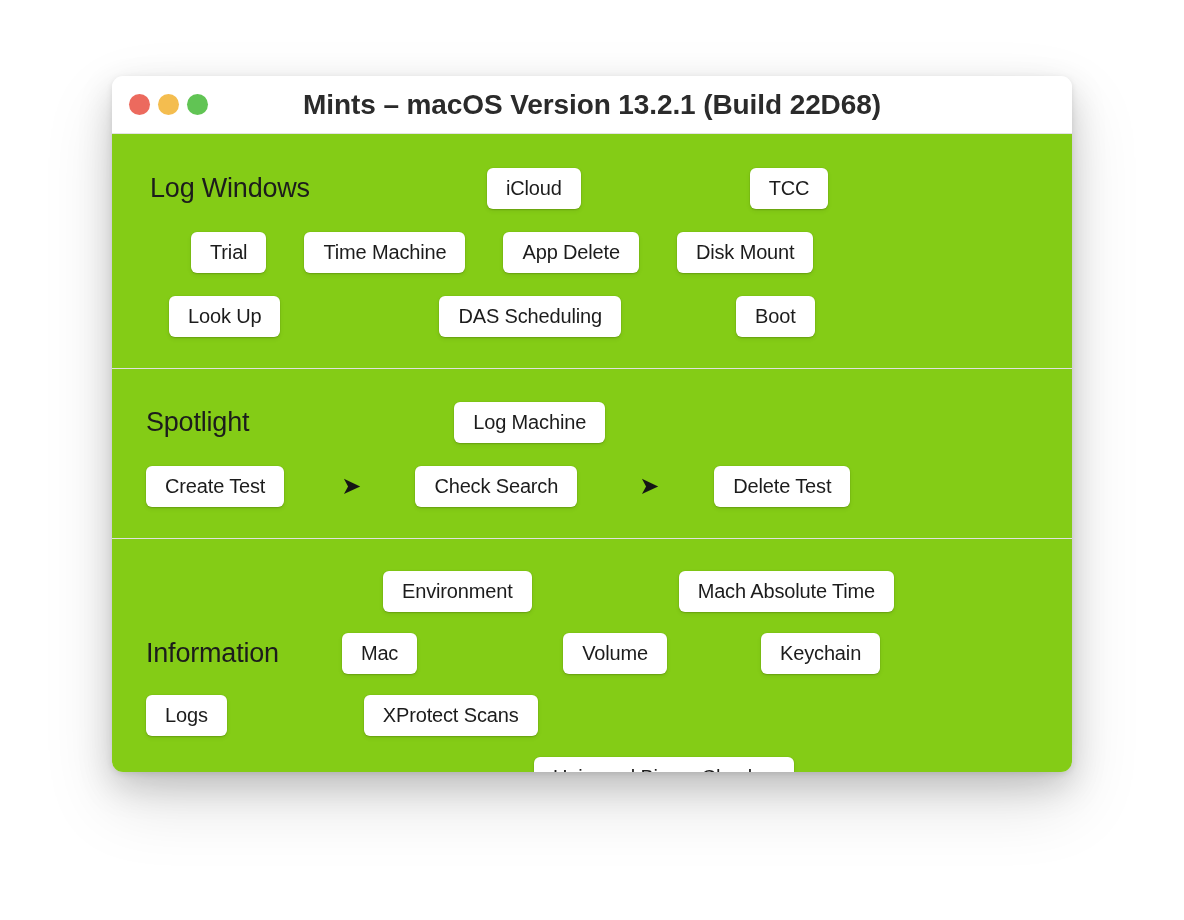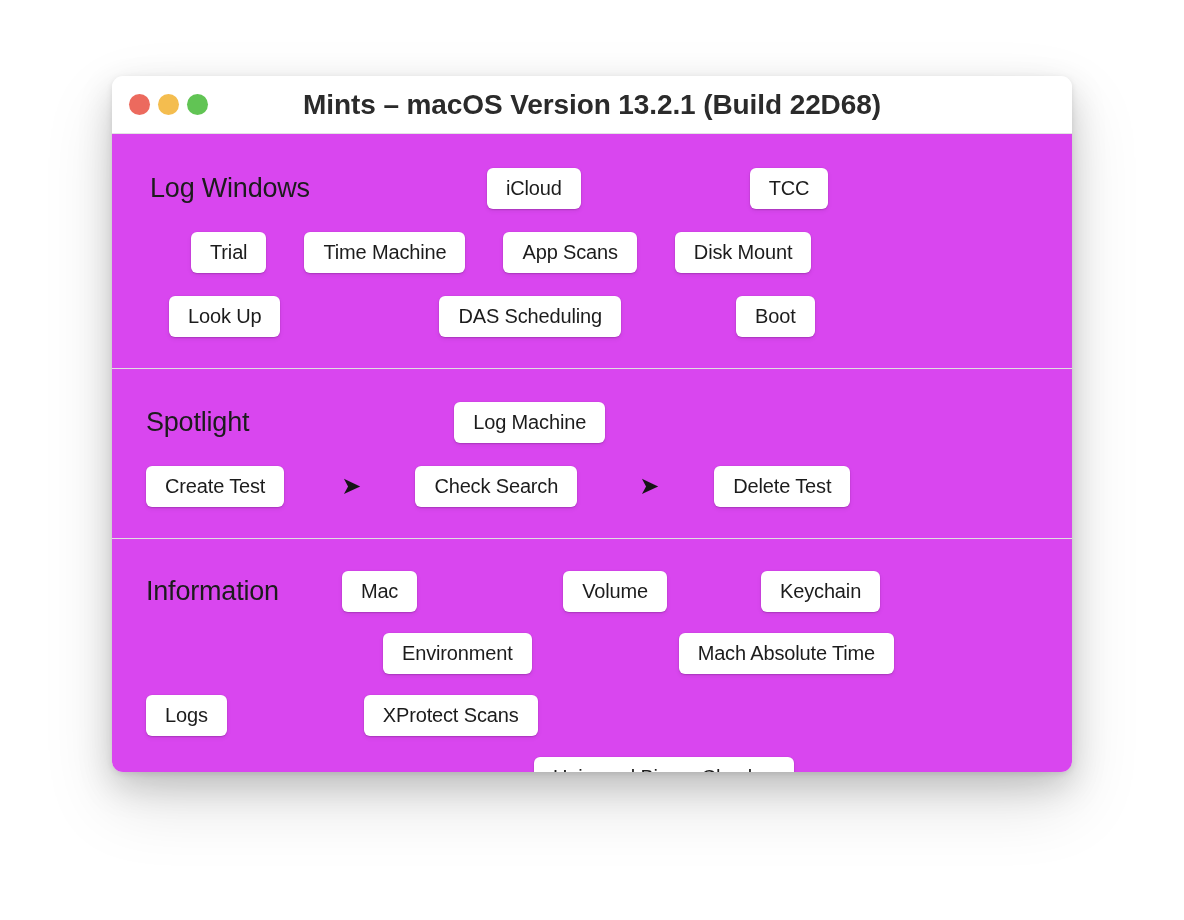--- a/index.html
+++ b/index.html
@@ -73,21 +73,21 @@
     font-size: 28px;
     font-weight: bold;
     color: #2b2b2b;
     letter-spacing: -0.1px;
     white-space: nowrap;
   }
 
   
   .window-body {
     flex: 1 1 auto;
-    background: #d946ef;
+    background: #84cc16;
     display: flex;
     flex-direction: column;
   }
 
   .section {
     padding: 0 38px;
     position: relative;
   }
   .section + .section {
     border-top: 1px solid #e0e0e0;
@@ -195,21 +195,21 @@
 
         <div class="row lw-r1">
           <div class="section-title">Log Windows</div>
           <button class="btn b-icloud">iCloud</button>
           <button class="btn b-tcc">TCC</button>
         </div>
 
         <div class="row lw-r2">
           <button class="btn">Trial</button>
           <button class="btn">Time Machine</button>
-          <button class="btn">App Scans</button>
+          <button class="btn">App Delete</button>
           <button class="btn">Disk Mount</button>
         </div>
 
         <div class="row lw-r3">
           <button class="btn b-lookup">Look Up</button>
           <button class="btn b-das">DAS Scheduling</button>
           <button class="btn b-boot">Boot</button>
         </div>
 
       </div>
@@ -226,32 +226,32 @@
           <span class="arrow arrow-1">➤</span>
           <button class="btn b-check">Check Search</button>
           <span class="arrow arrow-2">➤</span>
           <button class="btn b-delete">Delete Test</button>
         </div>
 
       </div>
 
       <div class="section section-info">
 
+        <div class="row tight in-r2">
+          <button class="btn b-env">Environment</button>
+          <button class="btn b-mach">Mach Absolute Time</button>
+        </div>
+
         <div class="row tight in-r1">
           <div class="section-title">Information</div>
           <button class="btn b-mac">Mac</button>
           <button class="btn b-volume">Volume</button>
           <button class="btn b-keychain">Keychain</button>
         </div>
 
-        <div class="row tight in-r2">
-          <button class="btn b-env">Environment</button>
-          <button class="btn b-mach">Mach Absolute Time</button>
-        </div>
-
         <div class="row tight in-r3">
           <button class="btn b-logs">Logs</button>
           <button class="btn b-xprotect">XProtect Scans</button>
         </div>
 
         <div class="row tight in-r4">
           <button class="btn b-ubc">Universal Binary Checker</button>
         </div>
 
       </div>

